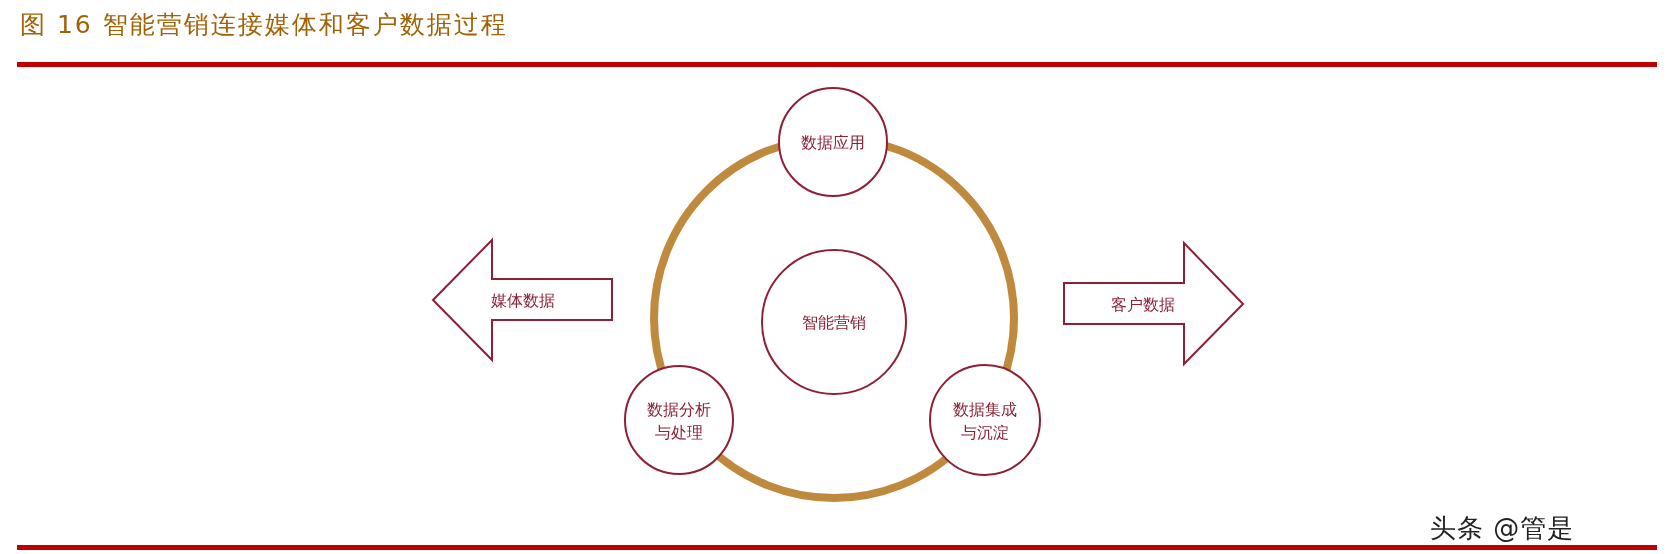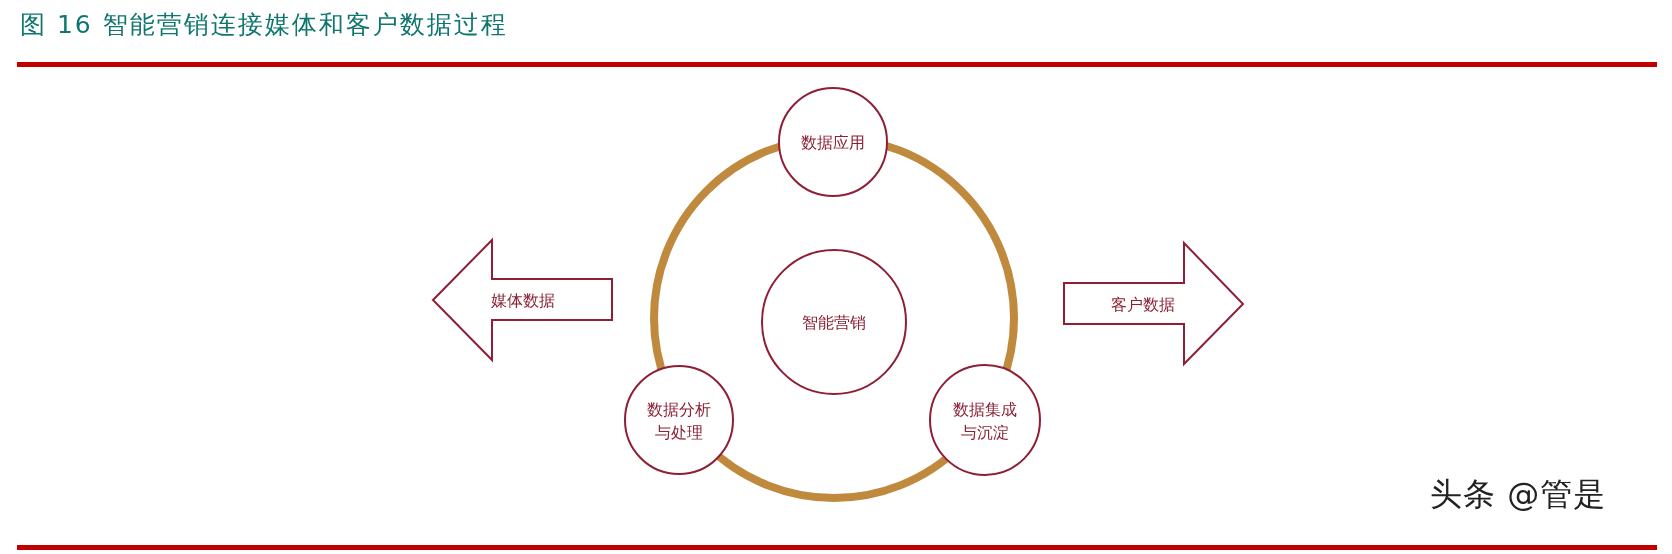--- a/index.html
+++ b/index.html
@@ -13,21 +13,21 @@
       position: relative;
       overflow: hidden;
       font-family: "DejaVu Serif", "Liberation Serif", serif;
     }
     .fig-title {
       position: absolute;
       left: 20px;
       top: 8px;
       font-family: "DejaVu Sans", "Liberation Sans", sans-serif;
       font-size: 25px;
-      color: #0f766e;
+      color: #a16207;
       letter-spacing: 2px;
       white-space: nowrap;
     }
     .rule {
       position: absolute;
       left: 17px;
       width: 1640px;
       height: 5px;
       background: #c00000;
     }
@@ -41,23 +41,23 @@
     .lbl {
       font-family: "DejaVu Serif", "Liberation Serif", serif;
       fill: #8a2234;
       font-size: 16px;
       text-anchor: middle;
       dominant-baseline: central;
     }
     .watermark {
       position: absolute;
       left: 1430px;
-      top: 473px;
+      top: 511px;
       font-family: "DejaVu Sans", "Liberation Sans", sans-serif;
-      font-size: 32px;
+      font-size: 26px;
       color: #222222;
       white-space: nowrap;
       letter-spacing: 1px;
       text-align: center;
     }
   </style>
 </head>
 <body>
 
 <div class="fig-title">图 16 智能营销连接媒体和客户数据过程</div>

